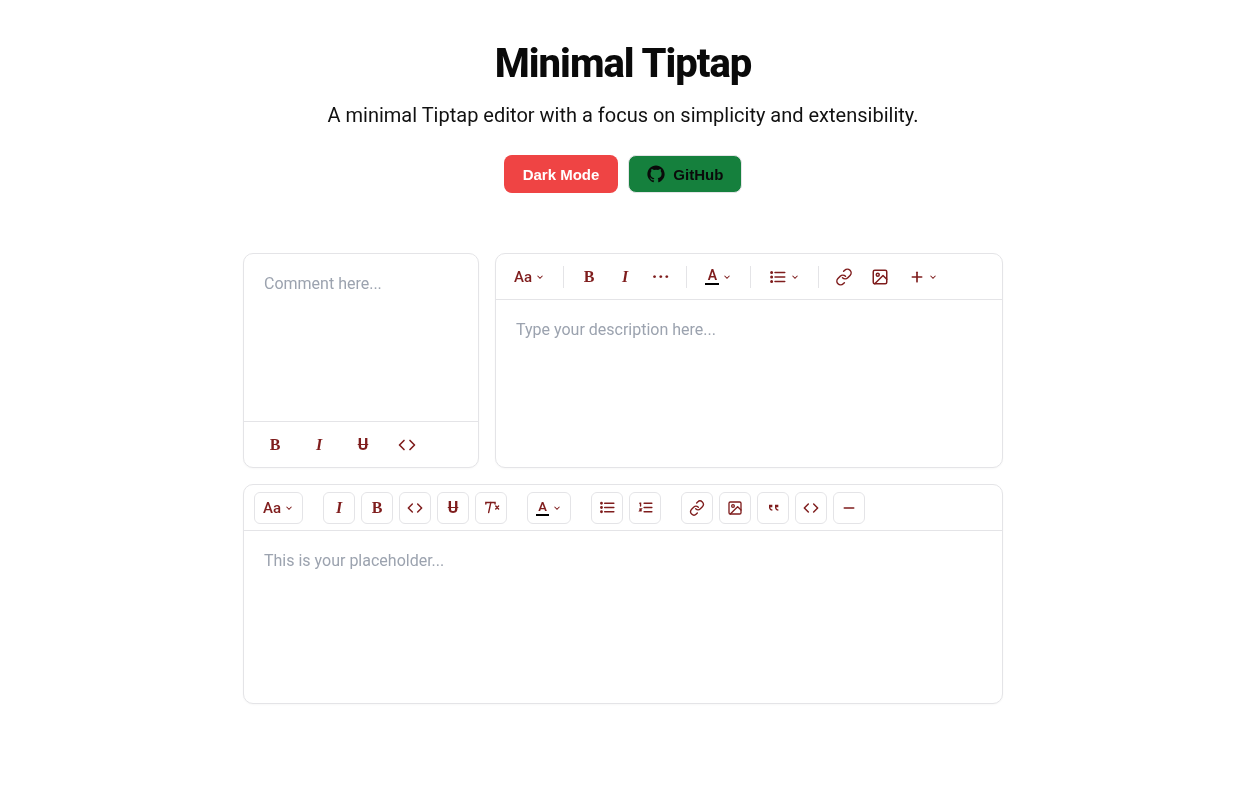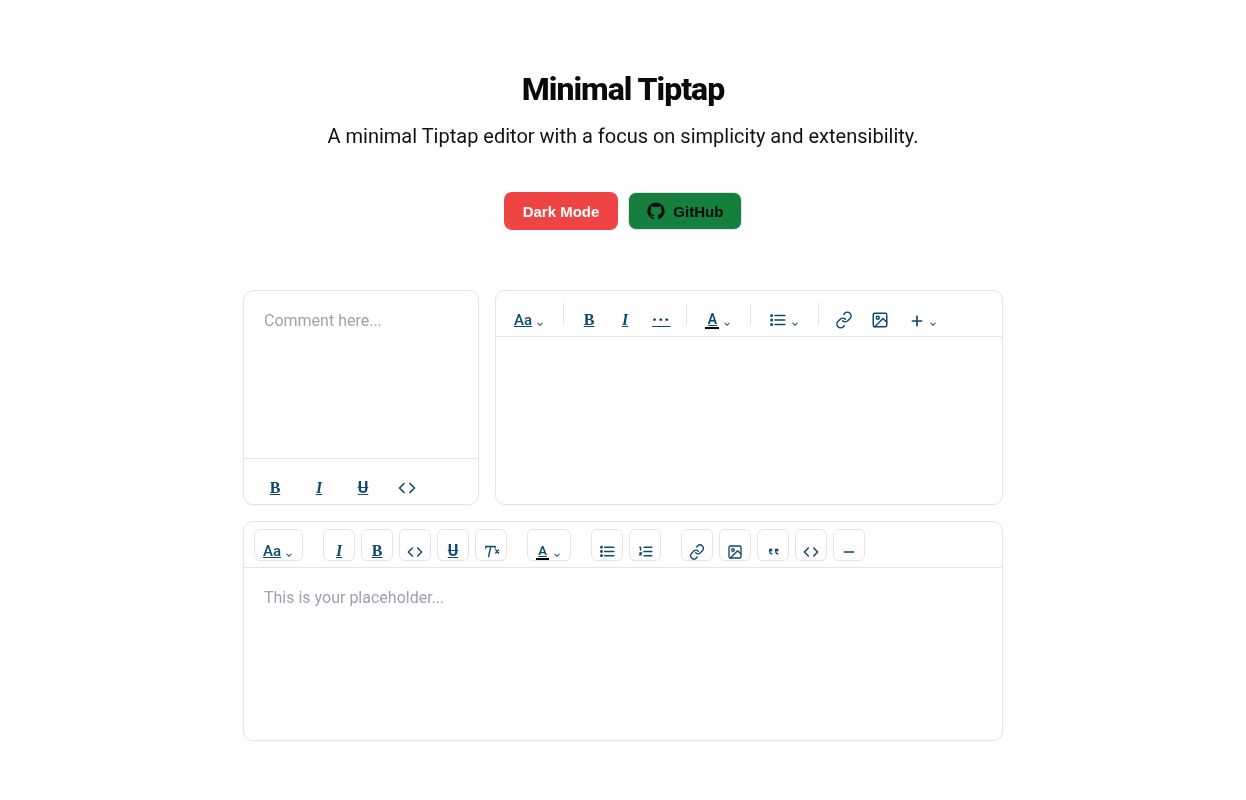--- a/index.html
+++ b/index.html
@@ -11,30 +11,29 @@
   height: 800px;
   overflow: hidden;
 }
 .container {
   max-width: 760px;
   margin: 0 auto;
   padding-top: 40px;
 }
 .hero { text-align: center; margin-bottom: 60px; }
 .page-title {
-  font-size: 32px;
+  font-size: 40px;
   font-weight: 800;
   letter-spacing: -1px;
   margin-bottom: 16px;
-  margin-top: 30px;
 }
 .subtitle {
   font-size: 20px;
   color: #111;
-  margin-bottom: 44px;
+  margin-bottom: 28px;
 }
 .button-row {
   display: flex;
   gap: 10px;
   justify-content: center;
 }
 .btn {
   display: inline-flex;
   align-items: center;
   gap: 8px;
@@ -67,29 +66,28 @@
   align-items: center;
   padding: 6px 10px;
   gap: 6px;
   border-bottom: 1px solid #e4e4e7;
   min-height: 46px;
 }
 .toolbar.bottom { border-bottom: none; border-top: 1px solid #e4e4e7; }
 .toolbar.gapless { gap: 14px; padding-left: 16px; }
 .tool-btn {
   display: inline-flex;
-  align-items: flex-end;
+  align-items: center;
   justify-content: center;
   min-width: 30px;
   height: 30px;
   padding: 0 6px;
   border-radius: 6px;
   cursor: pointer;
-  color: #0c4a6e;
-  text-decoration: underline;
+  color: #7f1d1d;
 }
 .tool-btn.box {
   border: 1px solid #e4e4e7;
   background: #fff;
   height: 32px;
   min-width: 32px;
 }
 .tool-btn.wchev { padding: 0 8px; gap: 3px; }
 .sep {
   width: 1px;
@@ -217,20 +215,21 @@
         <span class="tool-btn wchev">
           <svg width="16" height="16" viewBox="0 0 24 24" fill="none" stroke="currentColor" stroke-width="2.5" stroke-linecap="round">
               <line x1="12" y1="5" x2="12" y2="19"></line>
               <line x1="5" y1="12" x2="19" y2="12"></line>
             </svg>
           <svg class="chev" viewBox="0 0 24 24" fill="none" stroke="currentColor" stroke-width="2.5">
               <polyline points="6 9 12 15 18 9"></polyline>
             </svg>
         </span>
       </div>
+      <div class="editor-body">Type your description here...</div>
     </div>
 
     <div class="panel large">
       <div class="toolbar">
         <span class="tool-btn box wchev">
           <span class="glyph-aa">Aa</span>
           <svg class="chev" viewBox="0 0 24 24" fill="none" stroke="currentColor" stroke-width="2.5">
               <polyline points="6 9 12 15 18 9"></polyline>
             </svg>
         </span>

